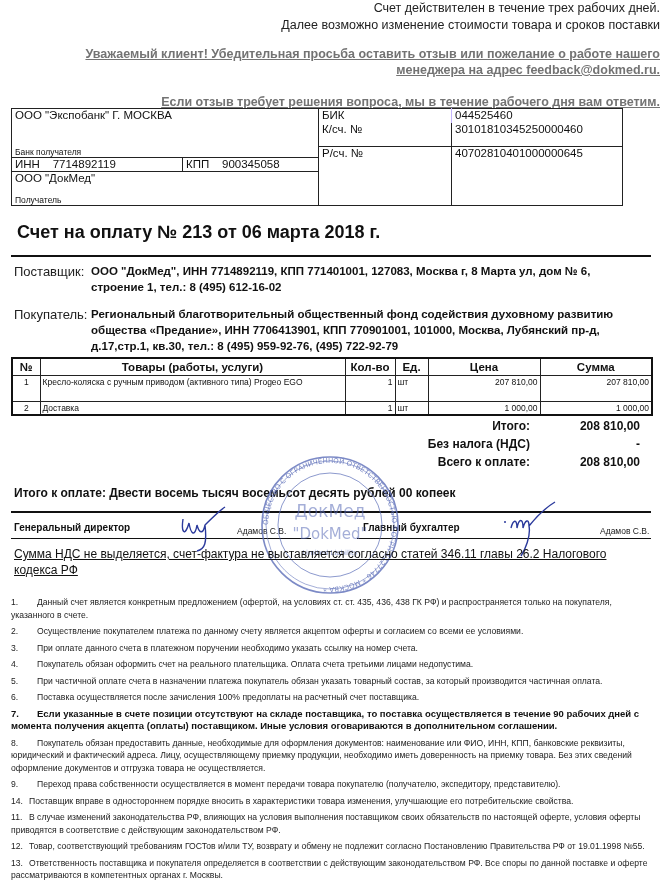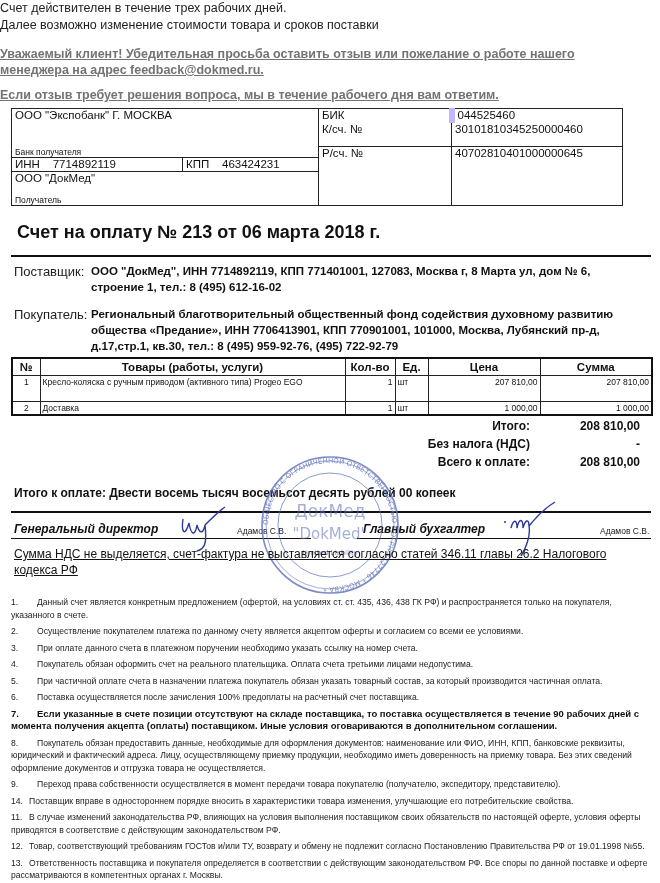--- a/index.html
+++ b/index.html
@@ -1,19 +1,19 @@
 <!DOCTYPE html>
 <html><head>
 <meta charset="utf-8">
 <style>
   html, body { margin: 0; padding: 0; background: #ffffff; }
   body { width: 660px; height: 883px; position: relative; overflow: hidden;
          font-family: "Liberation Sans", sans-serif; color: #111; }
   .abs { position: absolute; }
-  .center { text-align: left; }
+  .center { text-align: right; }
   .notice { left: 0; width: 660px; font-size: 12.5px; color: #222; }
   .uline-bold { font-weight: bold; text-decoration: underline; font-size: 12.5px; color: #737373; }
 
   
   table.bank { position: absolute; left: 11px; top: 108px; width: 612px;
                border-collapse: collapse; font-size: 11.5px; }
   table.bank td { border: 1px solid #222; padding: 0 3px; vertical-align: top; }
   .small-lbl { font-size: 8.5px; }
 
   .title { left: 17px; top: 222px; font-size: 18px; font-weight: bold; }
@@ -27,66 +27,66 @@
   table.items { position: absolute; left: 11px; top: 357px; width: 642px;
                 border-collapse: collapse; font-size: 8.5px;
                 border: 2px solid #111; }
   table.items th { border: 1px solid #222; font-size: 11.5px; font-weight: bold;
                    padding: 1px 2px; height: 14px; }
   table.items td { border: 1px solid #222; padding: 1px 2px; vertical-align: top; }
   .r { text-align: right; }
   .c { text-align: center; }
 
   .totals { font-size: 12px; font-weight: bold; }
-  .sig { font-size: 12px; font-weight: bold; font-style: italic; }
+  .sig { font-size: 10px; font-weight: bold; }
   .sig-name { font-size: 8.5px; color: #222; text-align: center; }
   .terms { left: 11px; width: 640px; font-size: 8.6px; line-height: 12.5px; color: #222; }
   .terms p { margin: 4px 0 3px 0; }
   .terms .num { display: inline-block; width: 26px; }
   .terms .bold { font-weight: bold; font-size: 9.5px; color: #111; }
 
   .stamp { left: 250px; top: 455px; width: 160px; height: 140px; }
 </style>
 </head>
 <body>
 
 <div class="abs notice center" style="top:1px;">Счет действителен в течение трех рабочих дней.</div>
 <div class="abs notice center" style="top:18px;">Далее возможно изменение стоимости товара и сроков поставки</div>
 <div class="abs center" style="left:0;width:660px;top:47px;">
   <div class="uline-bold">Уважаемый клиент! Убедительная просьба оставить отзыв или пожелание о работе нашего</div>
   <div class="uline-bold" style="margin-top:2px;">менеджера на адрес feedback@dokmed.ru.</div>
-  <div class="uline-bold" style="margin-top:11px;">Если отзыв требует решения вопроса, мы в течение рабочего дня вам ответим.</div>
+  <div class="uline-bold" style="margin-top:18px;">Если отзыв требует решения вопроса, мы в течение рабочего дня вам ответим.</div>
 </div>
 
 <table class="bank">
   <colgroup>
       <col style="width:171px">
       <col style="width:136px">
       <col style="width:49px">
       <col style="width:84px">
       <col>
     </colgroup>
   <tbody>
       <tr style="height:14px">
     <td colspan="2" rowspan="2" style="border-bottom:none">ООО "Экспобанк" Г. МОСКВА</td>
-    <td colspan="2" style="border-right:6px solid #c4b5fd;border-bottom:none;">БИК</td>
+    <td colspan="2" style="border-right:1px solid #c4b5fd;border-bottom:none;">БИК</td>
     <td style="border-bottom:none">044525460</td>
   </tr>
   <tr style="height:24px">
     <td colspan="2" style="border-top:none">К/сч. №</td>
     <td rowspan="1" style="border-top:none">30101810345250000460</td>
   </tr>
   <tr style="height:10px">
     <td colspan="2" class="small-lbl" style="border-top:none;vertical-align:bottom;">Банк получателя</td>
     <td colspan="2" rowspan="4">Р/сч. №</td>
     <td rowspan="4">40702810401000000645</td>
   </tr>
   <tr style="height:14px">
     <td><span>ИНН</span>&nbsp;&nbsp;&nbsp;&nbsp;<span>7714892119</span></td>
-    <td><span>КПП</span>&nbsp;&nbsp;&nbsp;&nbsp;<span>463424231</span></td>
+    <td><span>КПП</span>&nbsp;&nbsp;&nbsp;&nbsp;<span>900345058</span></td>
   </tr>
   <tr style="height:24px">
     <td colspan="2" style="border-bottom:none">ООО "ДокМед"</td>
   </tr>
   <tr style="height:10px">
     <td colspan="2" class="small-lbl" style="border-top:none;vertical-align:bottom;">Получатель</td>
   </tr>
 </tbody>
   </table>
 

